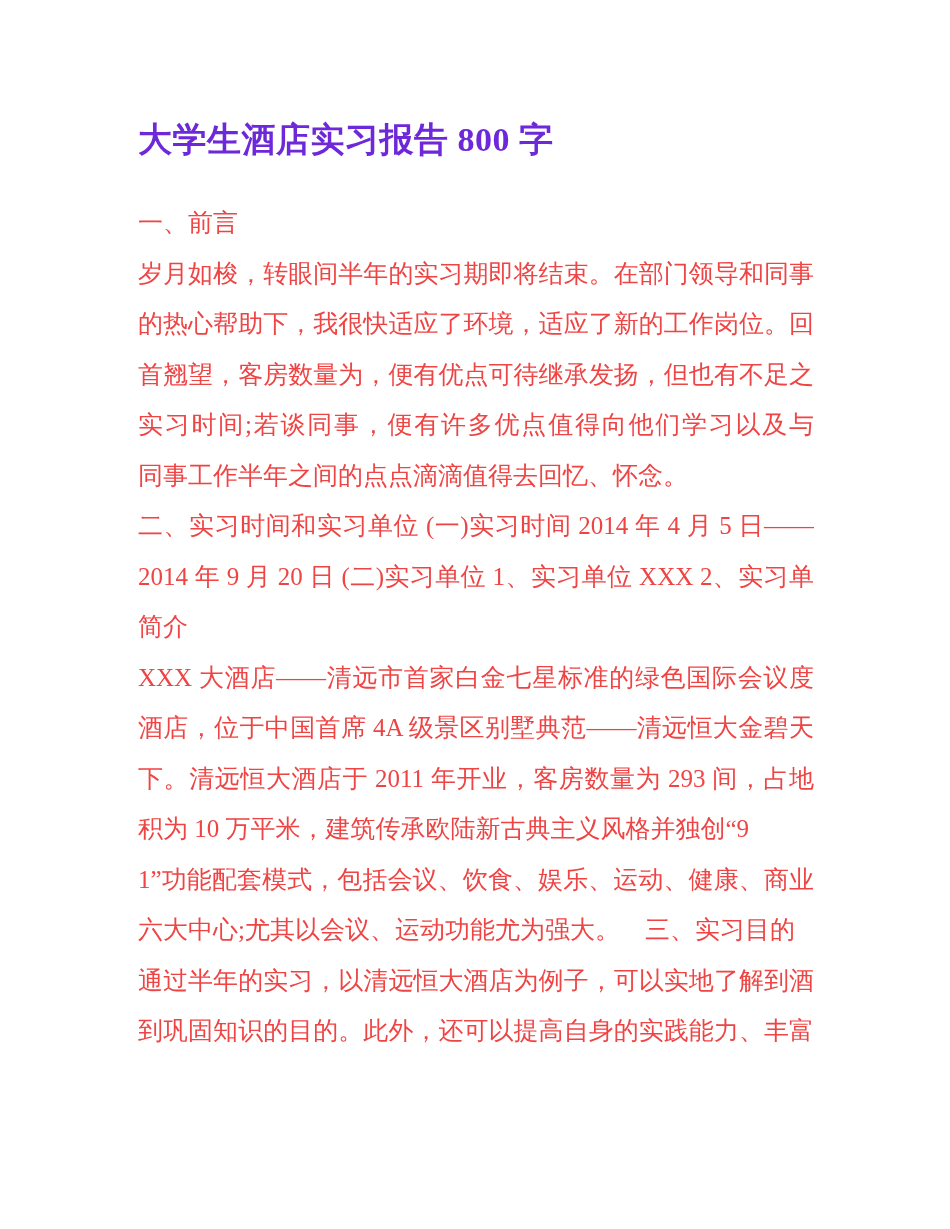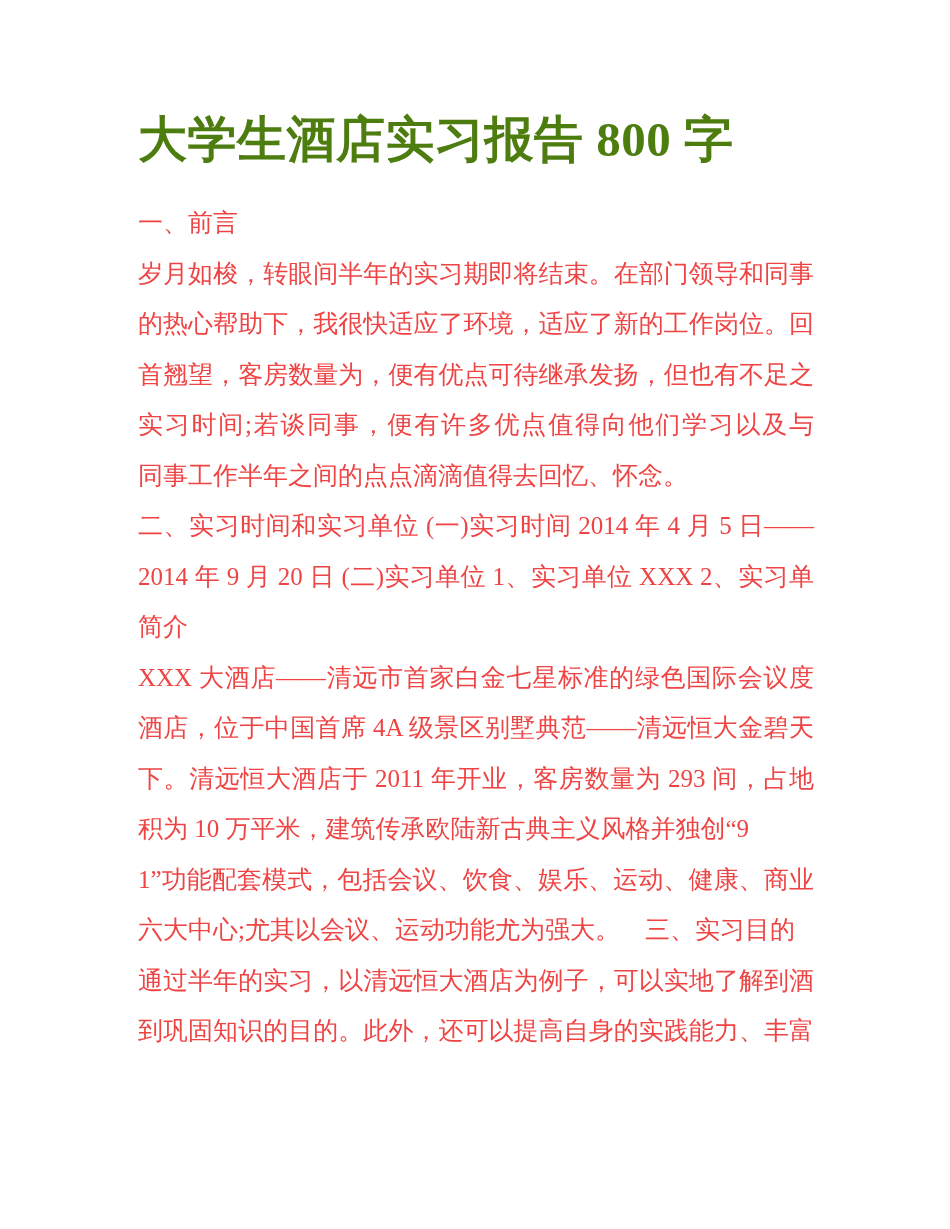--- a/index.html
+++ b/index.html
@@ -22,26 +22,26 @@
   }
   .content {
     position: absolute;
     left: 138px;
     top: 0;
     width: 676px;
   }
   .doc-title {
     margin: 0;
     padding-top: 106px;
-    font-size: 49px;
+    font-size: 34px;
     line-height: 68px;
     font-weight: bold;
     letter-spacing: 0.5px;
     white-space: nowrap;
-    color: #4d7c0f;
+    color: #6d28d9;
   }
   .doc-body {
     margin-top: 24px;
   }
   .line {
     font-size: 25px;
     line-height: 50.5px;
     height: 50.5px;
     text-align: left;
     letter-spacing: 0;

